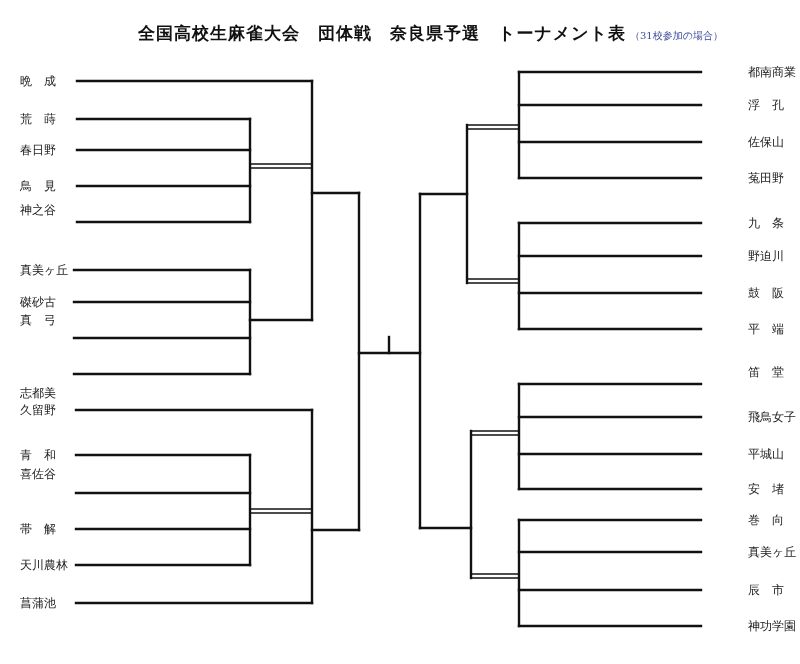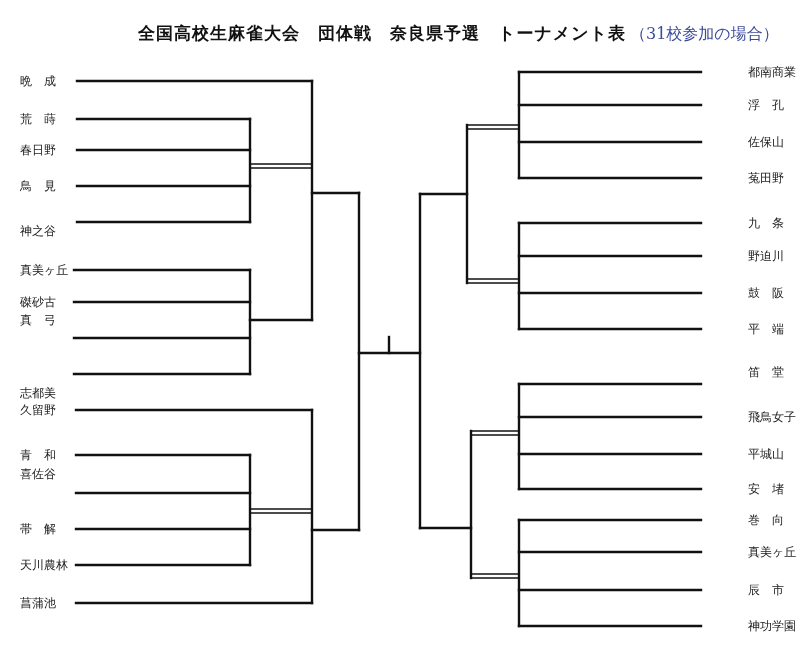--- a/index.html
+++ b/index.html
@@ -1,35 +1,35 @@
 <!DOCTYPE html>
 <html><head>
 <meta charset="utf-8">
 <style>
   html, body { margin: 0; padding: 0; background: #ffffff; }
   body { width: 800px; height: 664px; position: relative; overflow: hidden; font-family: "DejaVu Sans", sans-serif; }
   .title { position: absolute; left: 138px; top: 22px; font-family: "DejaVu Serif", serif; font-size: 17px; font-weight: bold; color: #111; white-space: nowrap; letter-spacing: 1px; }
-  .title .sub { font-size: 16px; font-weight: normal; color: #3b4a9a; letter-spacing: 0; margin-left: 4px; }
+  .title .sub { font-size: 10px; font-weight: normal; color: #3b4a9a; letter-spacing: 0; margin-left: 4px; }
   .team { position: absolute; font-size: 12px; color: #222; white-space: nowrap; line-height: 14px; transform: translateY(-7px); }
   .team.left { left: 20px; width: 52px; text-align: left; }
   .team.right { left: 716px; width: 62px; text-align: left; margin-left: 32px; }
   svg.bracket { position: absolute; left: 0; top: 0; }
 </style>
 </head>
 <body>
 
 <div class="title">
   <span>全国高校生麻雀大会　団体戦　奈良県予選　トーナメント表</span><span class="sub">（31校参加の場合）</span>
 </div>
 
 <div class="team left" style="top:81px">晩　成</div>
 <div class="team left" style="top:119px">荒　蒔</div>
 <div class="team left" style="top:150px">春日野</div>
 <div class="team left" style="top:186px">鳥　見</div>
-<div class="team left" style="top:231px">神之谷</div>
+<div class="team left" style="top:210px">神之谷</div>
 <div class="team left" style="top:270px">真美ヶ丘</div>
 <div class="team left" style="top:302px">磔砂古</div>
 <div class="team left" style="top:320px">真　弓</div>
 <div class="team left" style="top:393px">志都美</div>
 <div class="team left" style="top:410px">久留野</div>
 <div class="team left" style="top:455px">青　和</div>
 <div class="team left" style="top:474px">喜佐谷</div>
 <div class="team left" style="top:529px">帯　解</div>
 <div class="team left" style="top:565px">天川農林</div>
 <div class="team left" style="top:603px">菖蒲池</div>

